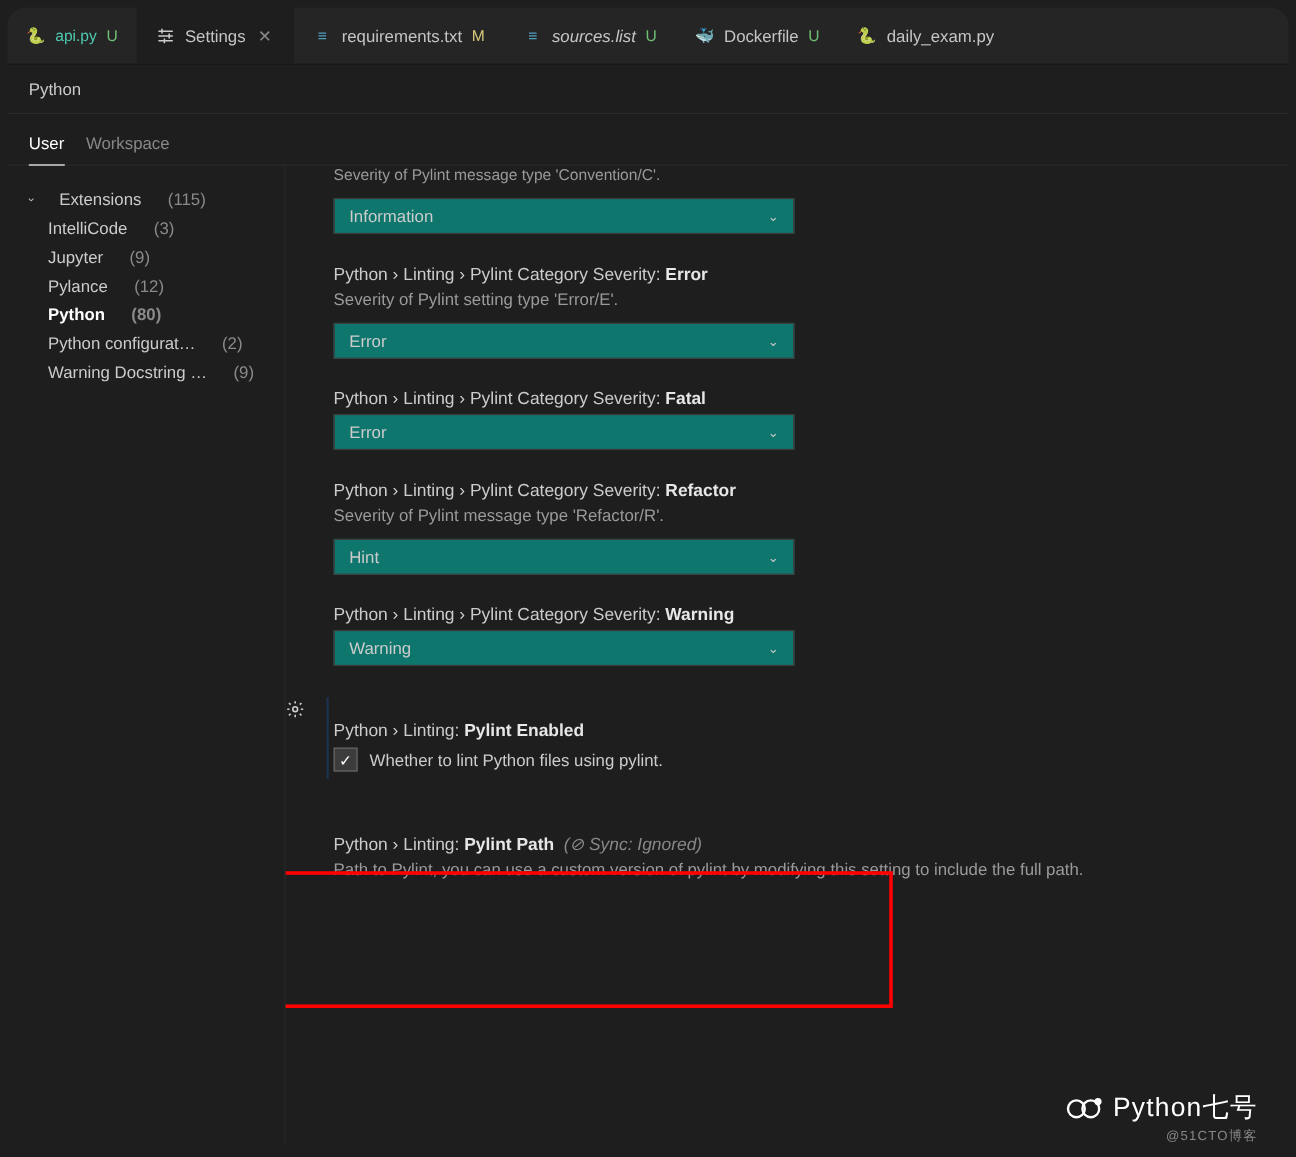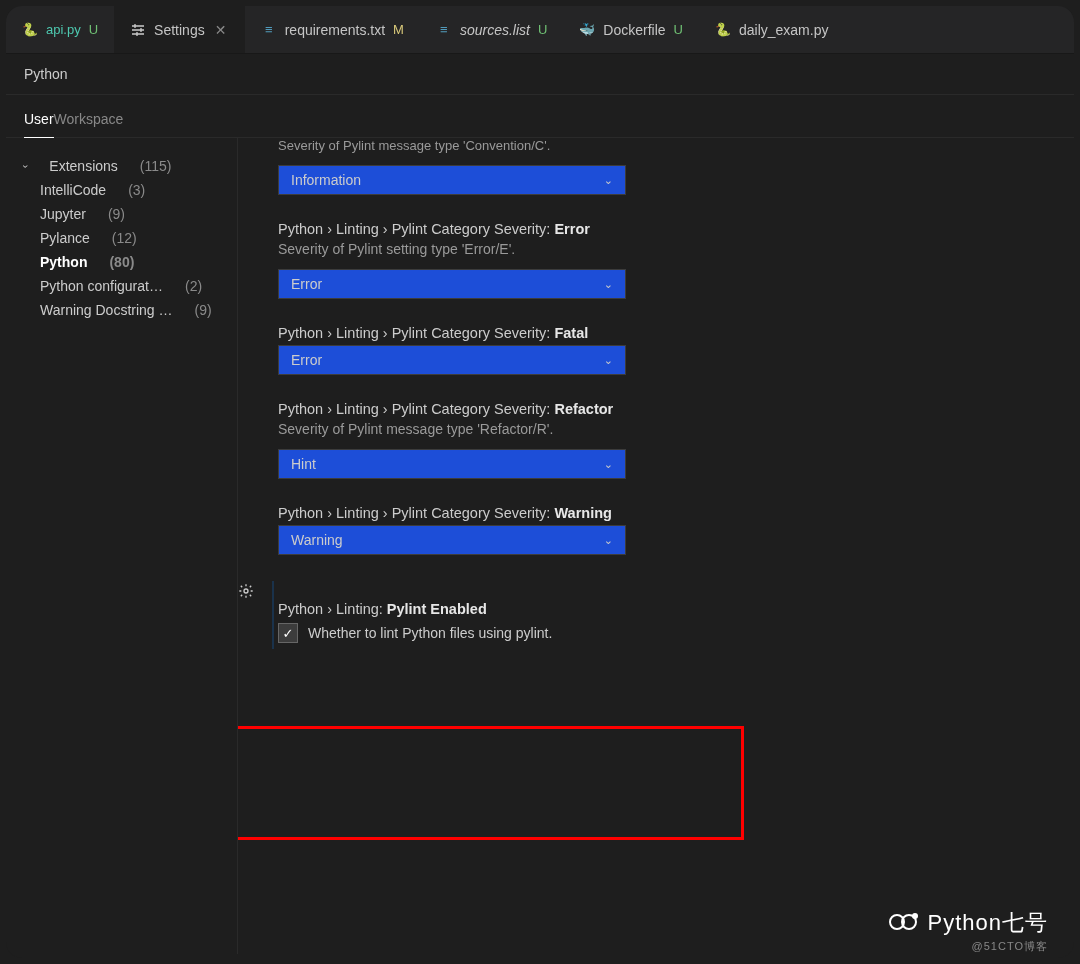--- a/index.html
+++ b/index.html
@@ -56,20 +56,21 @@
     padding: 12px 18px;
     border-bottom: 1px solid #2a2a2a;
   }
   .search-row .search-text {
     color: #cccccc;
     font-size: 14px;
   }
   
   .scope-tabs {
     display: flex;
+    gap: 18px;
     padding: 10px 18px 0;
     border-bottom: 1px solid #2a2a2a;
   }
   .scope-tab {
     padding: 6px 0 10px;
     color: #888;
     cursor:pointer;
   }
   .scope-tab.active {
     color: #fff;
@@ -118,23 +119,23 @@
     margin-bottom: 4px;
     font-size: 14.5px;
   }
   .setting-title .bold { color: #e7e7e7; font-weight:600;}
   .setting-desc {
     color: #9a9a9a;
     font-size: 14px;
     margin-bottom: 12px;
   }
   .select {
-    width: 348px;
+    width: 384px;
     height: 30px;
-    background: #1d4ed8;
+    background: #0f766e;
     border: 1px solid #3c3c3c;
     border-radius: 0;
     display: flex;
     align-items: center;
     justify-content: space-between;
     padding: 0 12px;
     color: #ccc;
     cursor:pointer;
   }
   .select .chev-d { color:#ccc; font-size:11px;}
@@ -159,21 +160,21 @@
   .highlight {
     position: absolute;
     border: 3px solid #ff0000;
     pointer-events: none;
   }
   .watermark {
     position: absolute;
     right: 26px;
     bottom: 20px;
     display: flex;
-    align-items: flex-start;
+    align-items: flex-end;
     gap: 5px;
     color: #fff;
     font-size: 22px;
     font-weight:500;
     letter-spacing:1px;
   }
   .watermark .icns{display:flex;gap:-4px;}
   .watermark .sub{position:absolute;right:0;bottom:-16px;font-size:11px;color:#888;}
   .cutoff-desc{color:#9a9a9a;font-size:13px;margin-top:-10px;}
 </style>
@@ -322,20 +323,27 @@
           </span>
           <div class="setting-title">
             <span>Python › Linting: </span><span class="bold">Pylint Enabled</span>
           </div>
           <div class="checkbox">
             <span class="box">✓</span>
             <span>Whether to lint Python files using pylint.</span>
           </div>
         </div>
 
+        <div class="setting" style="margin-top:26px;">
+          <div class="setting-title">
+            <span>Python › Linting: </span><span class="bold">Pylint Path</span>
+            <span class="sync-hint">&nbsp;(<span class="eye-icon">⊘</span> Sync: Ignored)</span>
+          </div>
+          <div class="setting-desc">Path to Pylint, you can use a custom version of pylint by modifying this setting to include the full path.</div>
+        </div>
 
       </div>
 
       <div class="highlight" style="left:-70px;top:588px;width:576px;height:114px;"></div>
     </div>
   </div>
 
   <div class="watermark">
     <span class="icns">
       <svg width="36" height="28" viewBox="0 0 36 28">

